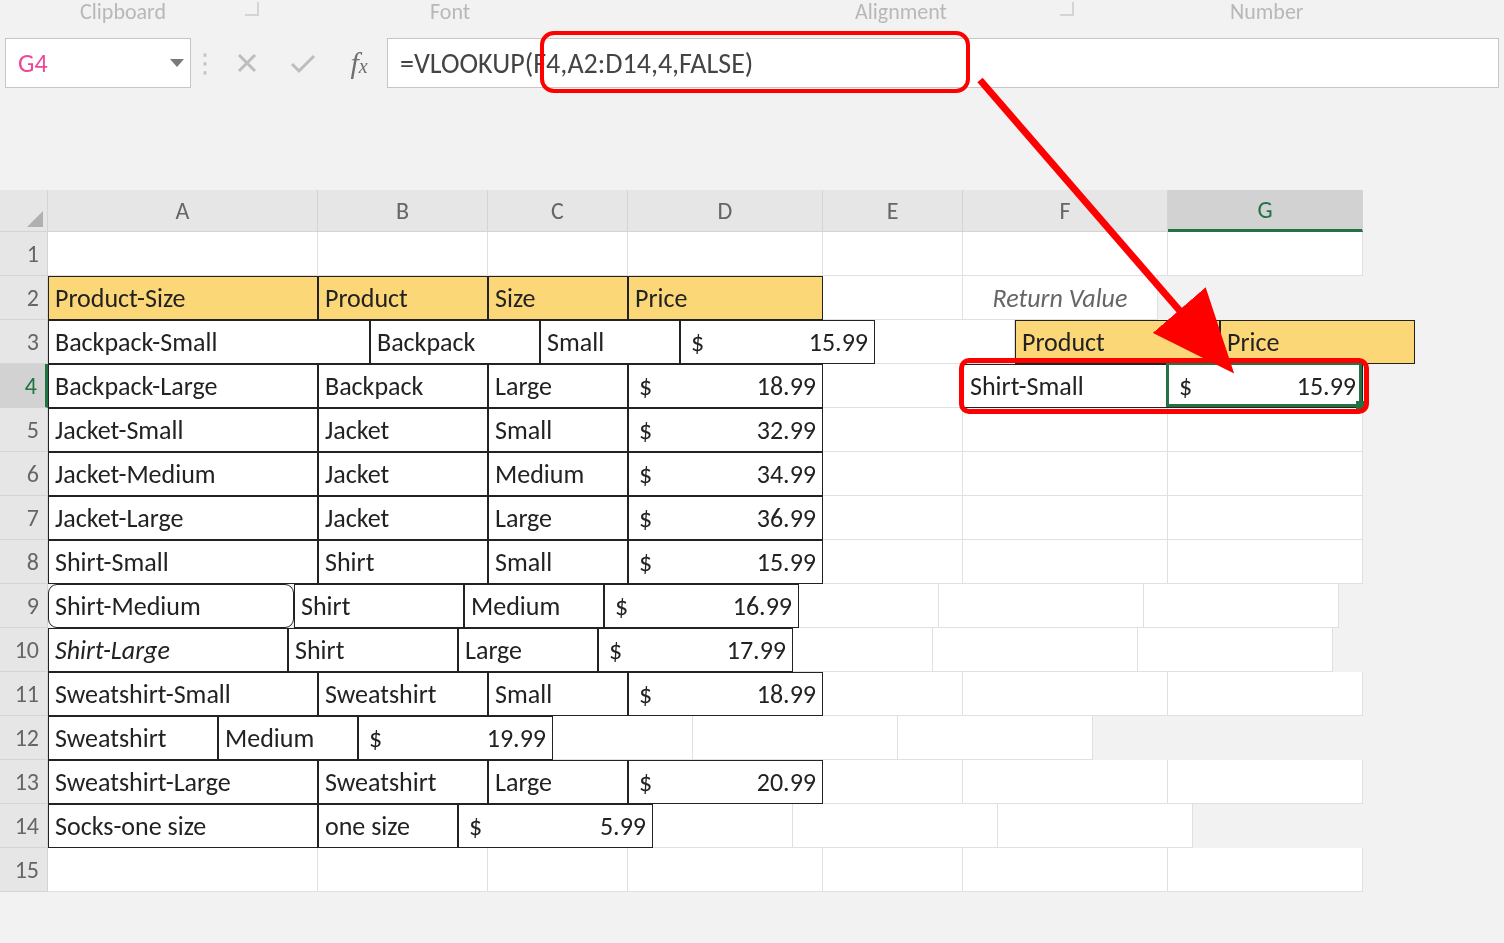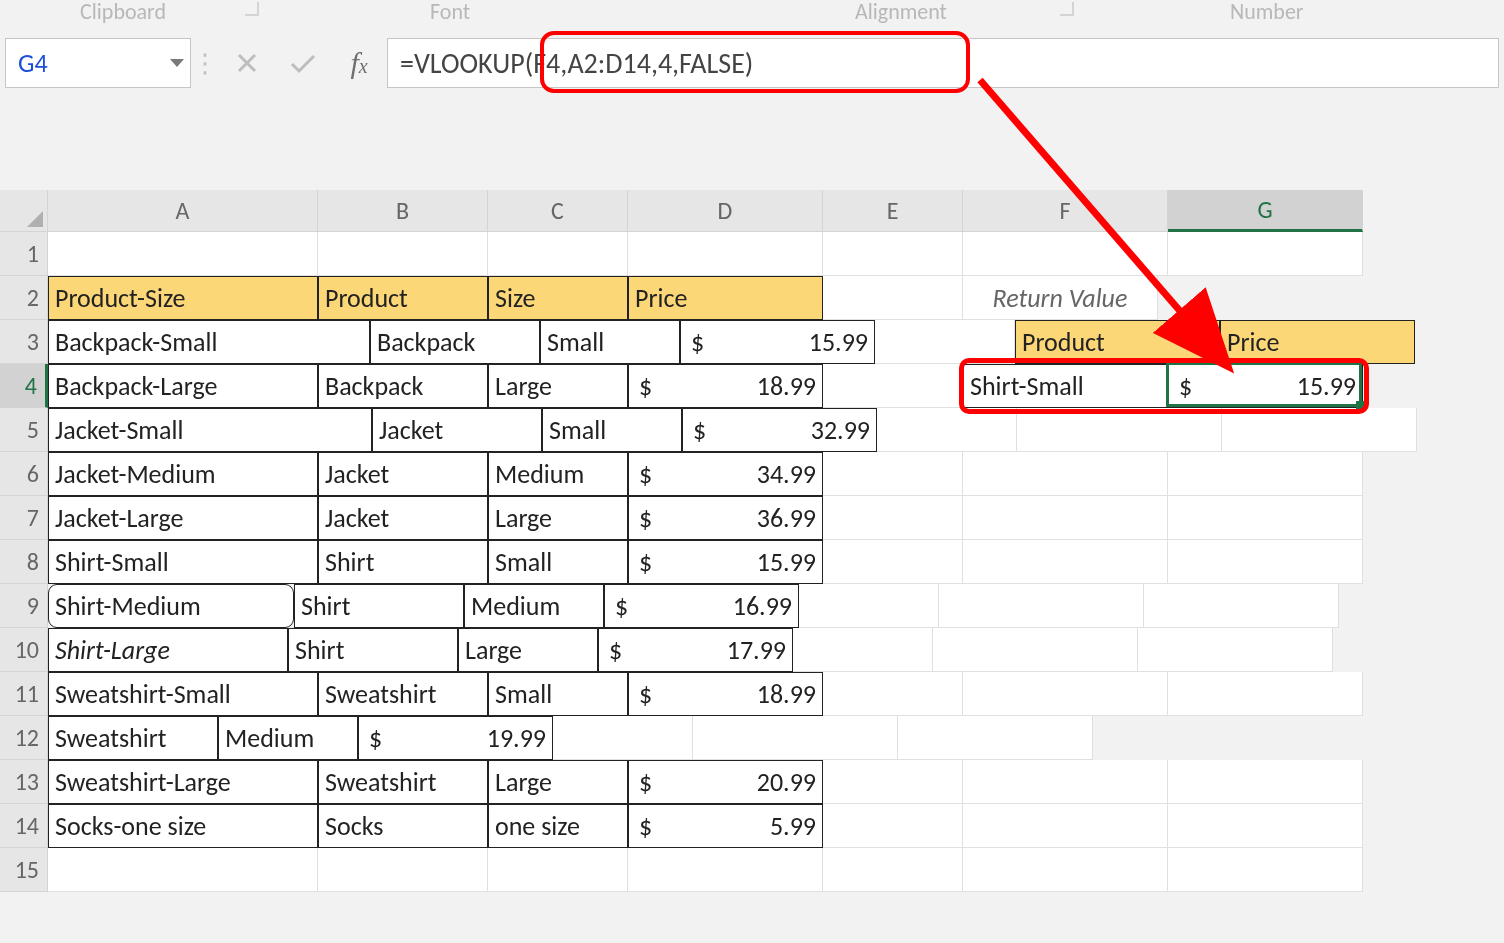--- a/index.html
+++ b/index.html
@@ -42,21 +42,21 @@
   }
   .name-box {
     width: 186px;
     height: 50px;
     background: #fff;
     border: 1px solid #c6c6c6;
     display: flex;
     align-items: center;
     padding: 0 12px;
     font-size: 26px;
-    color: #1d4ed8;
+    color: #ec4899;
     position: relative;
   }
   .name-box .dd {
     position: absolute; right: 6px; top: 50%; transform: translateY(-50%);
     width: 0; height: 0;
     border-left: 7px solid transparent;
     border-right: 7px solid transparent;
     border-top: 8px solid #7a7a7a;
   }
   .fb-gap { width: 28px; display:flex; align-items:center; justify-content:center;}
@@ -301,21 +301,21 @@
           <span>18.99</span>
         </div>
         <div class="cell " style="width: 140px;"></div>
         <div class="cell bord" style="width: 205px;">Shirt-Small</div>
         <div class="cell price bord" style="width: 195px;">
           <span class="sym">$</span>
           <span>15.99</span>
         </div>
       </div>
       <div class="row">
-        <div class="cell bord" style="width: 324px;">Jacket-Small</div>
+        <div class="cell bord" style="width: 270px;">Jacket-Small</div>
         <div class="cell bord" style="width: 170px;">Jacket</div>
         <div class="cell bord" style="width: 140px;">Small</div>
         <div class="cell price bord" style="width: 195px;">
           <span class="sym">$</span>
           <span>32.99</span>
         </div>
         <div class="cell " style="width: 140px;"></div>
         <div class="cell " style="width: 205px;"></div>
         <div class="cell " style="width: 195px;"></div>
       </div>
@@ -409,21 +409,20 @@
         <div class="cell price bord" style="width: 195px;">
           <span class="sym">$</span>
           <span>20.99</span>
         </div>
         <div class="cell " style="width: 140px;"></div>
         <div class="cell " style="width: 205px;"></div>
         <div class="cell " style="width: 195px;"></div>
       </div>
       <div class="row">
         <div class="cell bord" style="width: 270px;">Socks-one size</div>
-        <div class="cell bord" style="width: 170px;">Socks</div>
         <div class="cell bord" style="width: 140px;">one size</div>
         <div class="cell price bord" style="width: 195px;">
           <span class="sym">$</span>
           <span>5.99</span>
         </div>
         <div class="cell " style="width: 140px;"></div>
         <div class="cell " style="width: 205px;"></div>
         <div class="cell " style="width: 195px;"></div>
       </div>
       <div class="row">

